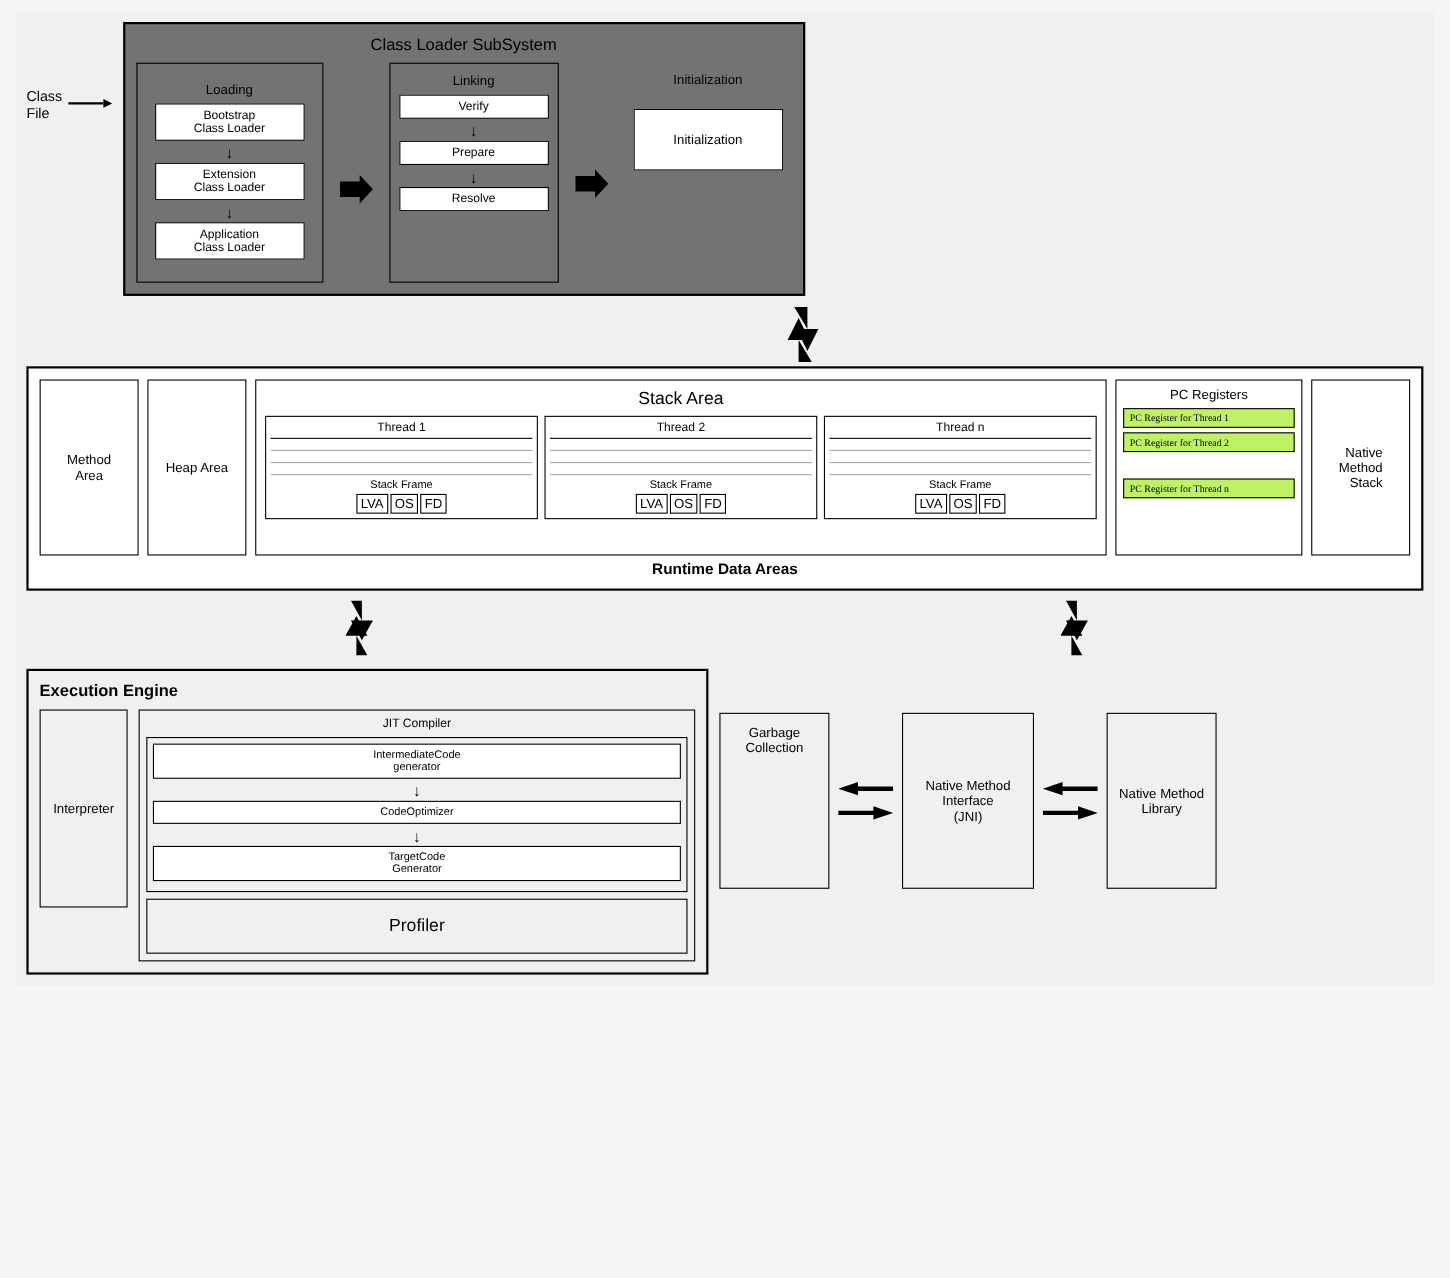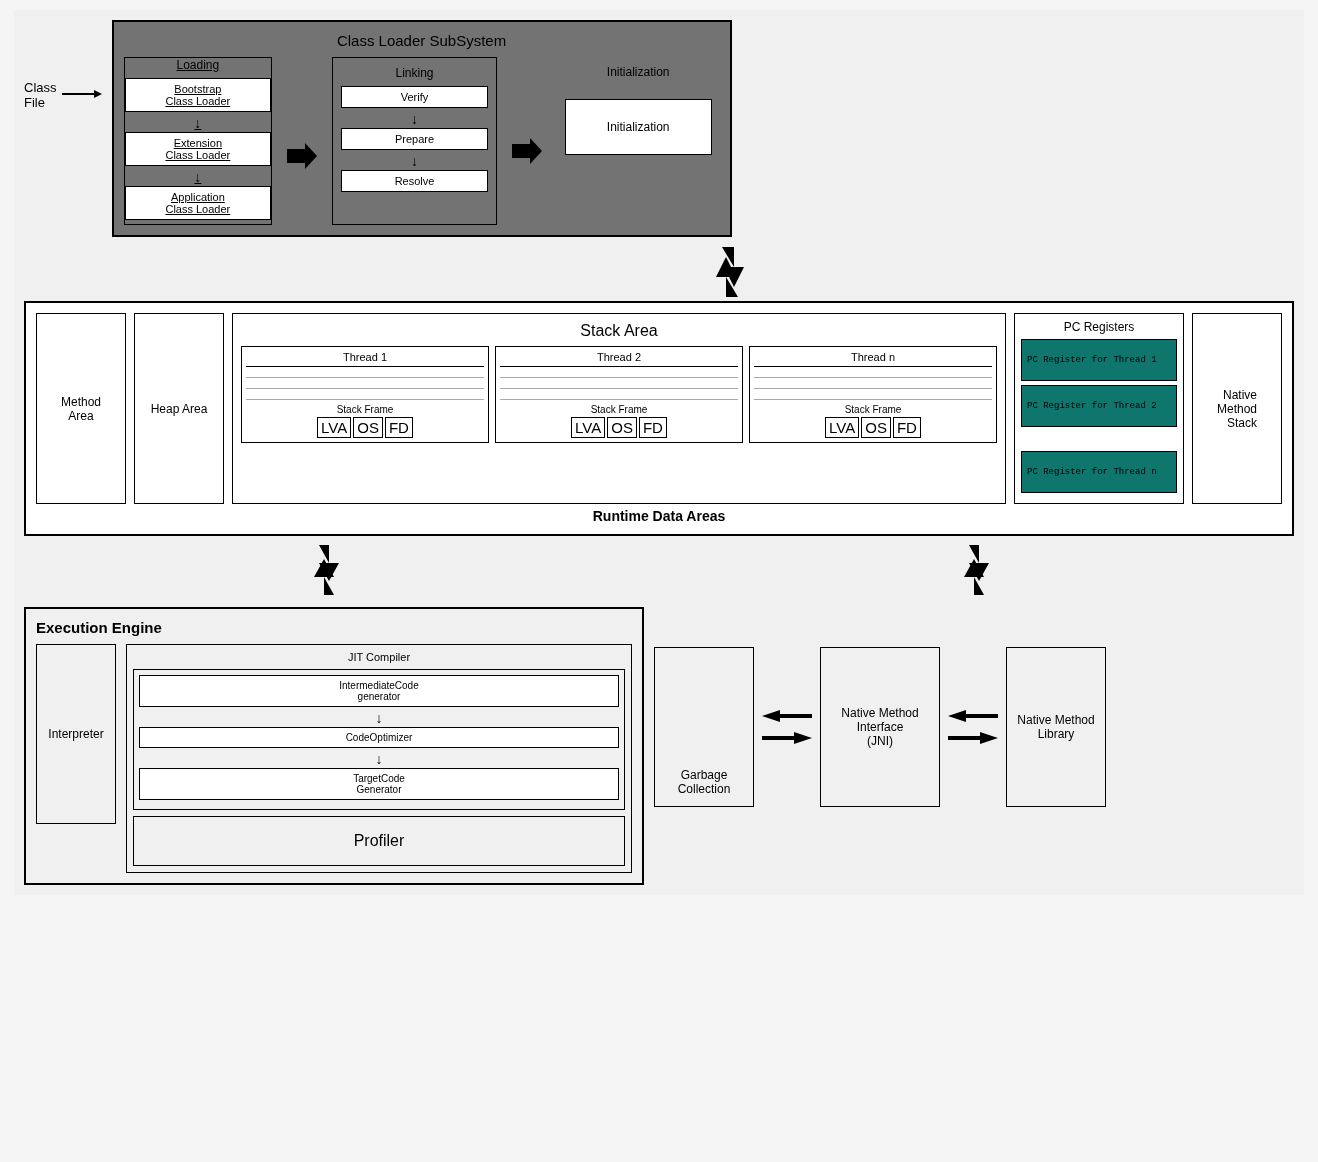--- a/index.html
+++ b/index.html
@@ -50,23 +50,22 @@
       margin-bottom: 8px;
     }
 
     .cl-inner {
       display: flex;
       gap: 10px;
     }
 
     .cl-loading {
       border: 1px solid #000;
-      padding: 0;
-      flex: 1;
-      text-decoration: underline;
+      padding: 16px;
+      flex: 1;
     }
 
     .cl-section-title {
       text-align: center;
       font-size: 12px;
       margin-bottom: 6px;
     }
 
     .loader-box {
       border: 1px solid #000;
@@ -204,42 +203,42 @@
 
     .lva-os-fd {
       display: flex;
       gap: 2px;
       justify-content: center;
     }
 
     .lva-os-fd span {
       border: 1px solid #000;
       padding: 1px 3px;
-      font-size: 15px;
+      font-size: 12px;
     }
 
     .pc-registers-box {
       border: 1px solid #000;
       padding: 6px;
       min-width: 170px;
     }
 
     .pc-title {
       text-align: center;
       font-size: 12px;
       margin-bottom: 5px;
     }
 
     .pc-reg-item {
       border: 1px solid #000;
-      padding: 15px 5px;
+      padding: 3px 5px;
       font-size: 9px;
-      font-family: Liberation Mono, monospace;
+      font-family: Liberation Serif, serif;
       margin-bottom: 4px;
-      background: #0f766e;
+      background: #bef264;
     }
 
     .native-method-stack-box {
       border: 1px solid #000;
       padding: 10px;
       text-align: right;
       min-width: 90px;
       display: flex;
       align-items: center;
       justify-content: center;
@@ -323,21 +322,21 @@
       justify-content: center;
     }
 
     .garbage-box {
       border: 1px solid #000;
       padding: 10px;
       text-align: center;
       min-width: 100px;
       min-height: 160px;
       display: flex;
-      align-items: flex-end;
+      align-items: flex-start;
       justify-content: center;
       font-size: 12px;
     }
 
     .native-method-interface-box {
       border: 1px solid #000;
       padding: 10px;
       text-align: center;
       min-width: 120px;
       min-height: 160px;

